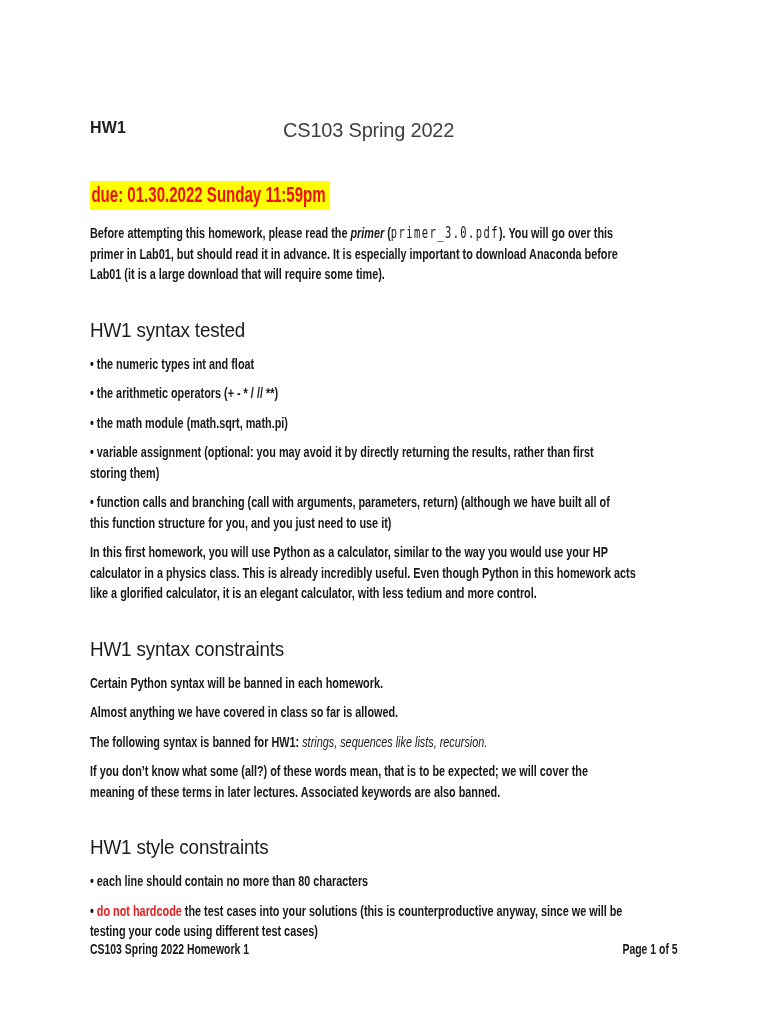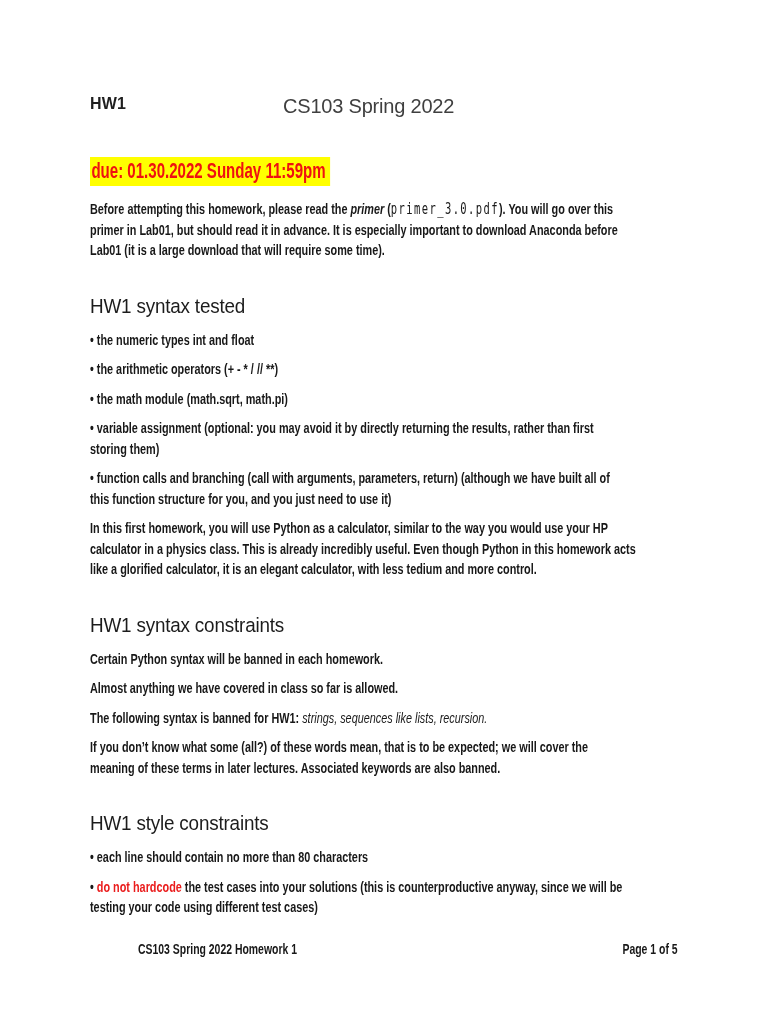--- a/index.html
+++ b/index.html
@@ -1,36 +1,36 @@
 <!DOCTYPE html>
 <html><head>
 <meta charset="utf-8">
 <style>
   html,body{margin:0;padding:0;background:#ffffff;}
   .page{position:relative;width:768px;height:1024px;background:#ffffff;overflow:hidden;
         font-family:"Liberation Sans",sans-serif;}
   .content{position:absolute;left:90px;top:0;width:588px;}
-  .doc-header{position:relative;margin-top:95px;height:21px;}
+  .doc-header{position:relative;margin-top:119px;height:21px;}
   .title{font-size:16px;font-weight:700;color:#1f1f1f;letter-spacing:.2px;}
   .course{position:absolute;left:193px;top:0;font-size:20px;font-weight:400;color:#3f3f3f;
           letter-spacing:-.2px;white-space:nowrap;}
   .txt{font-size:15.5px;font-weight:700;color:#181818;line-height:20.5px;margin:0 0 9px;
        white-space:pre-line;transform:scaleX(0.70);transform-origin:0 0;width:900px;}
   .due-line{margin:40px 0 11px;line-height:30px;}
   .due-hl{background:#ffff00;color:#ef1111;font-size:21.5px;font-weight:700;
           padding:2px 6px 3px 2px;}
   .h{font-size:20.5px;font-weight:400;color:#1c1c1c;margin:34px 0 13px;line-height:22px;
      transform:scaleX(0.92);transform-origin:0 0;width:639px;white-space:nowrap;
      letter-spacing:-.2px;}
   .it{font-style:italic;}
   .itl{font-style:italic;font-weight:400;}
   .mono{font-family:"DejaVu Sans Mono",monospace;font-weight:400;letter-spacing:2px;
         font-size:15px;}
   .red{color:#ea1c1c;}
-  .footer{position:absolute;left:90px;right:90px;top:941px;height:20px;margin-left:48px;}
+  .footer{position:absolute;left:90px;right:90px;top:941px;height:20px;}
   .f-left{position:absolute;left:0;top:0;font-size:14.5px;font-weight:700;color:#181818;
           transform:scaleX(0.72);transform-origin:0 0;white-space:nowrap;}
   .f-right{position:absolute;right:0;top:0;font-size:14.5px;font-weight:700;color:#181818;
            transform:scaleX(0.72);transform-origin:100% 0;white-space:nowrap;}
 </style>
 </head>
 <body>
 
 <div class="page">
   <div class="content">

